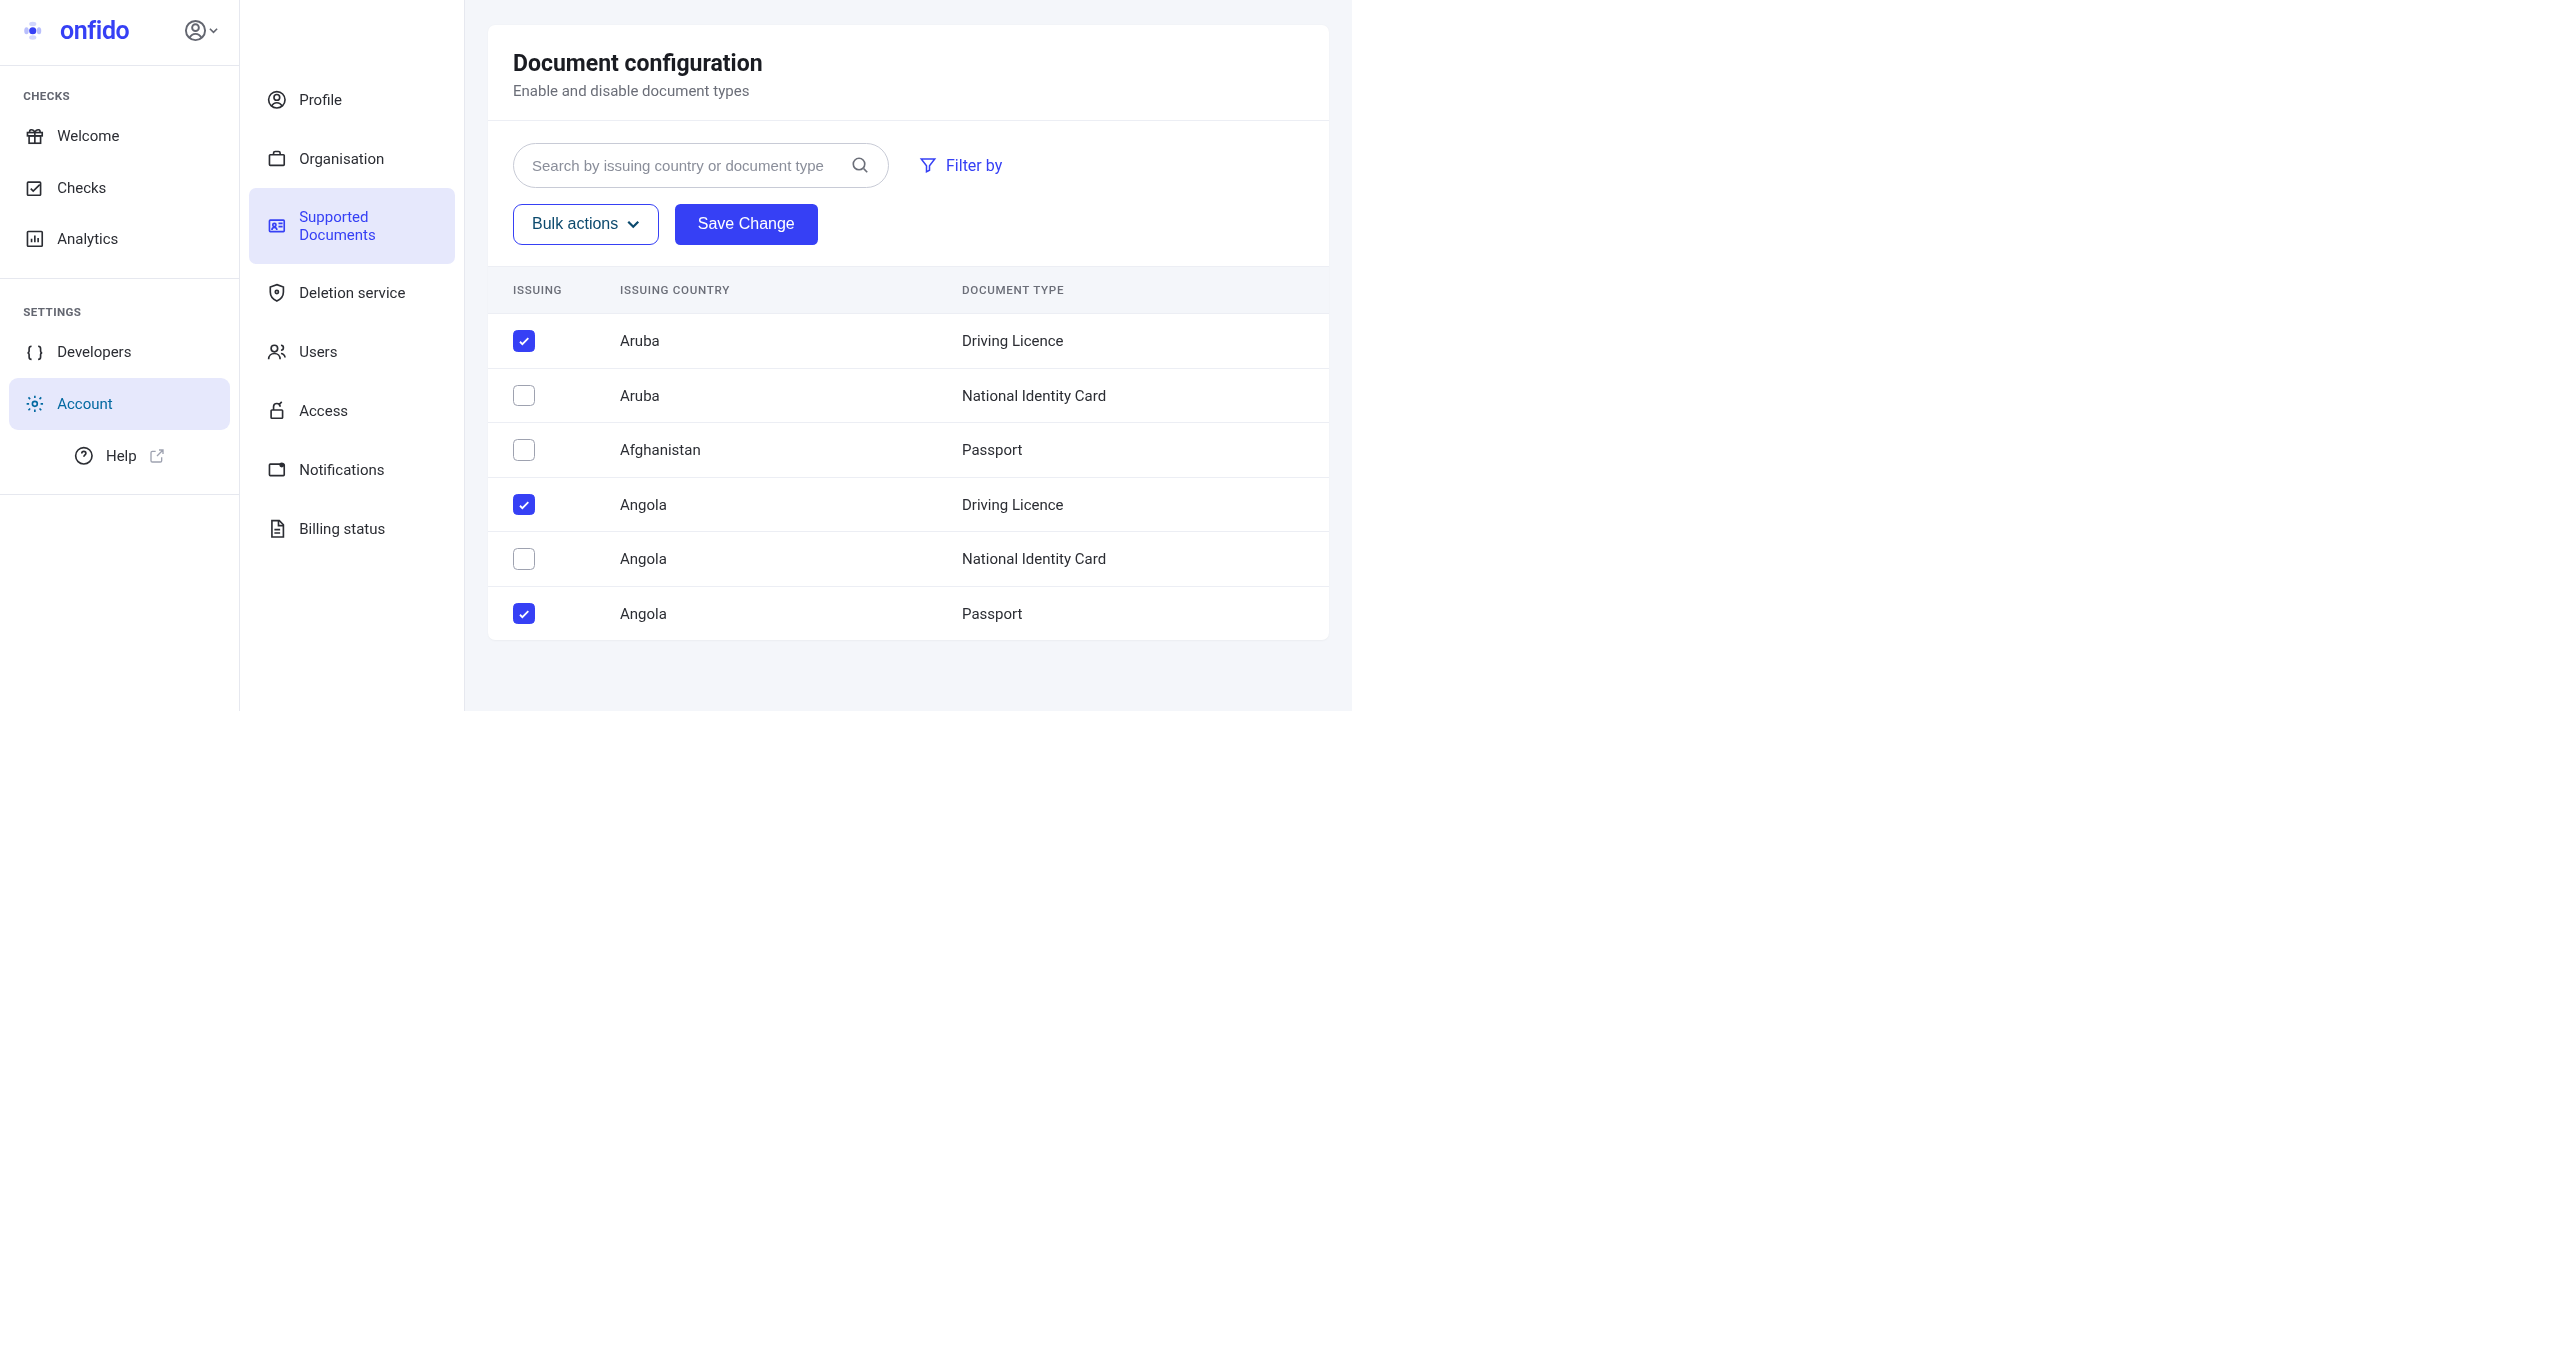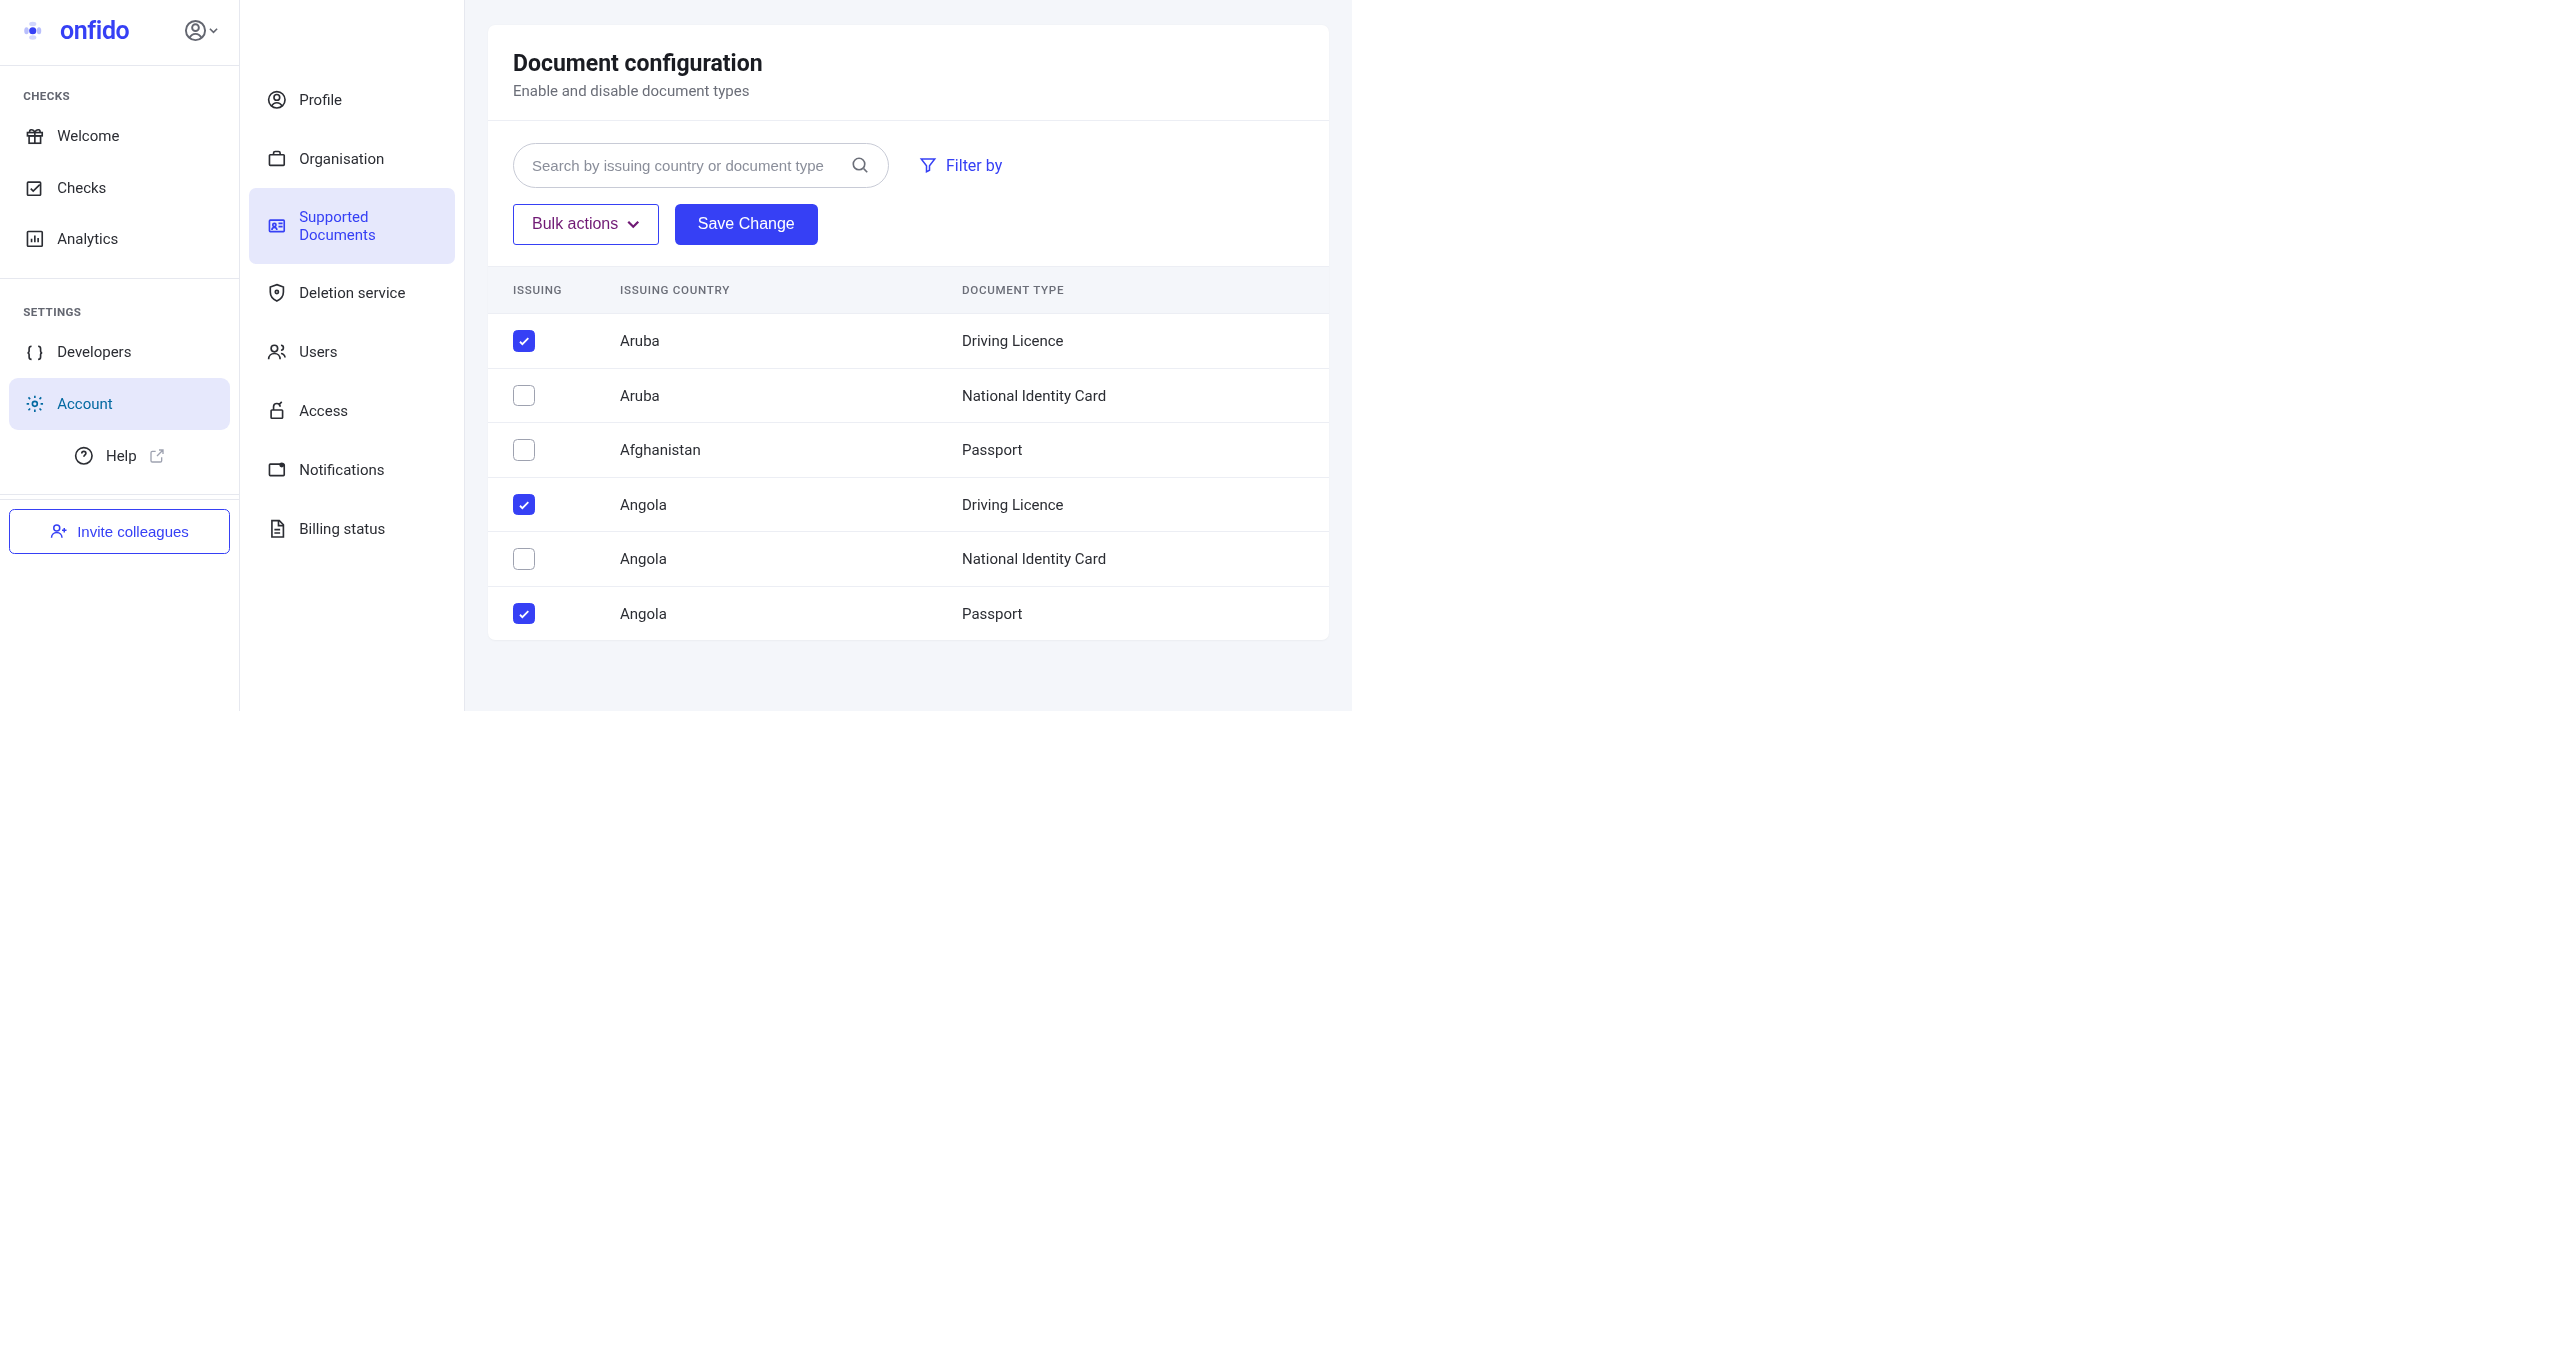--- a/index.html
+++ b/index.html
@@ -124,22 +124,22 @@
   color: #4c1d95;
 }
 .search-input::placeholder { color: #8a8e9a; }
 .search-icon { width: 19.7px; height: 19.7px; color: #6b6e78; }
 .filter-btn {
   display: flex; align-items: center; gap: 9px;
   color: #3640f5; font-size: 16px; cursor: pointer;
 }
 .controls-row2 { display: flex; gap: 16px; }
 .btn-outline {
-  border: 0.9px solid #3640f5; color: #701a75; background: #fff;
-  border-radius: 3px; padding: 10.7px 18px; font-size: 16px;
+  border: 0.9px solid #3640f5; color: #0c4a6e; background: #fff;
+  border-radius: 9px; padding: 10.7px 18px; font-size: 16px;
   display: flex; align-items: center; gap: 9px; cursor: pointer;
 }
 .btn-primary {
   background: #3640f5; color: #fff; border: none;
   border-radius: 5.4px; padding: 10.7px 23px; font-size: 16px; cursor: pointer;
 }
 .table-header {
   display: grid;
   grid-template-columns: 107px 1fr 1fr;
   padding: 16px 25px;
@@ -246,29 +246,20 @@
           <span>Help</span>
         </div>
         <svg width="16" height="16" viewBox="0 0 24 24" fill="none" stroke="#9ea2b0" stroke-width="2">
             <path d="M15 3h6v6M21 3l-9 9M19 14v5a2 2 0 01-2 2H5a2 2 0 01-2-2V7a2 2 0 012-2h5"></path>
           </svg>
       </div>
     </div>
 
     <div class="divider"></div>
 
-    <div class="invite-wrap">
-      <button class="invite-btn">
-        <svg width="18" height="18" viewBox="0 0 24 24" fill="none" stroke="currentColor" stroke-width="2">
-            <circle cx="9" cy="8" r="4"></circle>
-            <path d="M2 21c0-4 3-7 7-7s7 3 7 7M19 8v6M16 11h6"></path>
-          </svg>
-        <span>Invite colleagues</span>
-      </button>
-    </div>
   </div>
 
   <div class="sidebar-secondary">
     <div class="sub-item">
       <svg class="icon" viewBox="0 0 24 24" fill="none" stroke="currentColor" stroke-width="2">
           <circle cx="12" cy="12" r="10"></circle>
           <circle cx="12" cy="9" r="3.5"></circle>
           <path d="M5.5 20c1.5-3 4-4.5 6.5-4.5s5 1.5 6.5 4.5"></path>
         </svg>
       <span>Profile</span>

